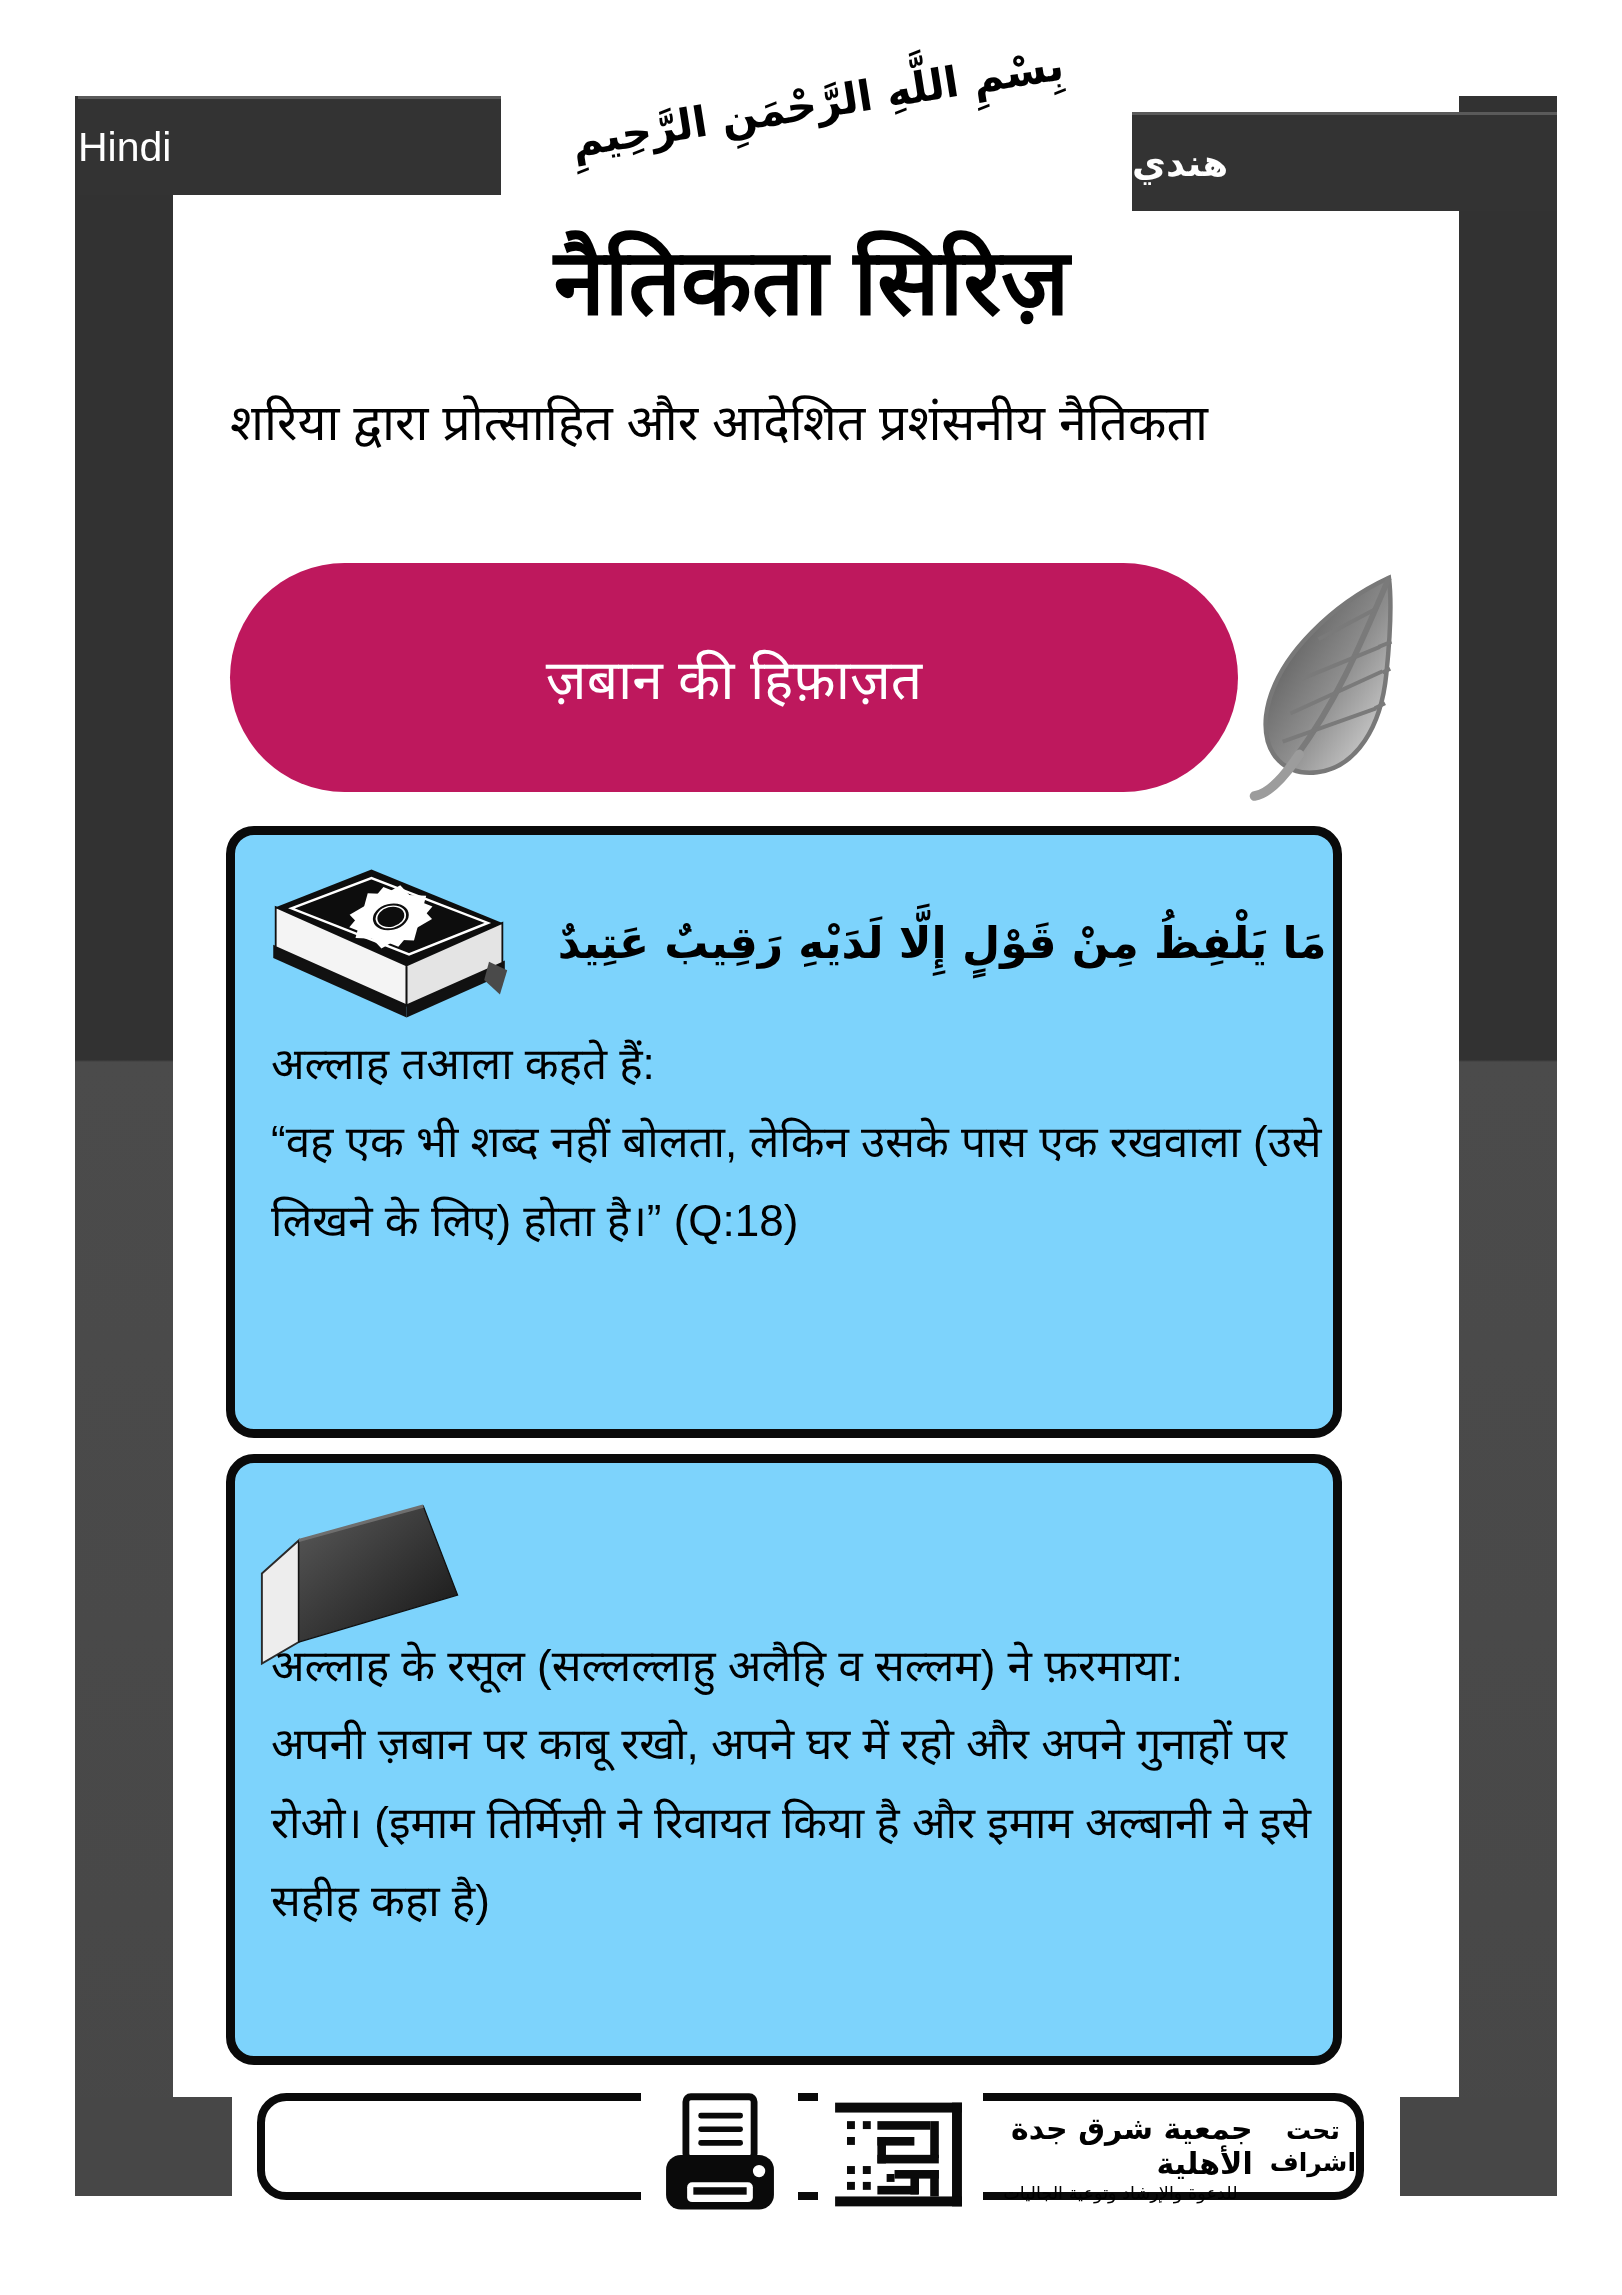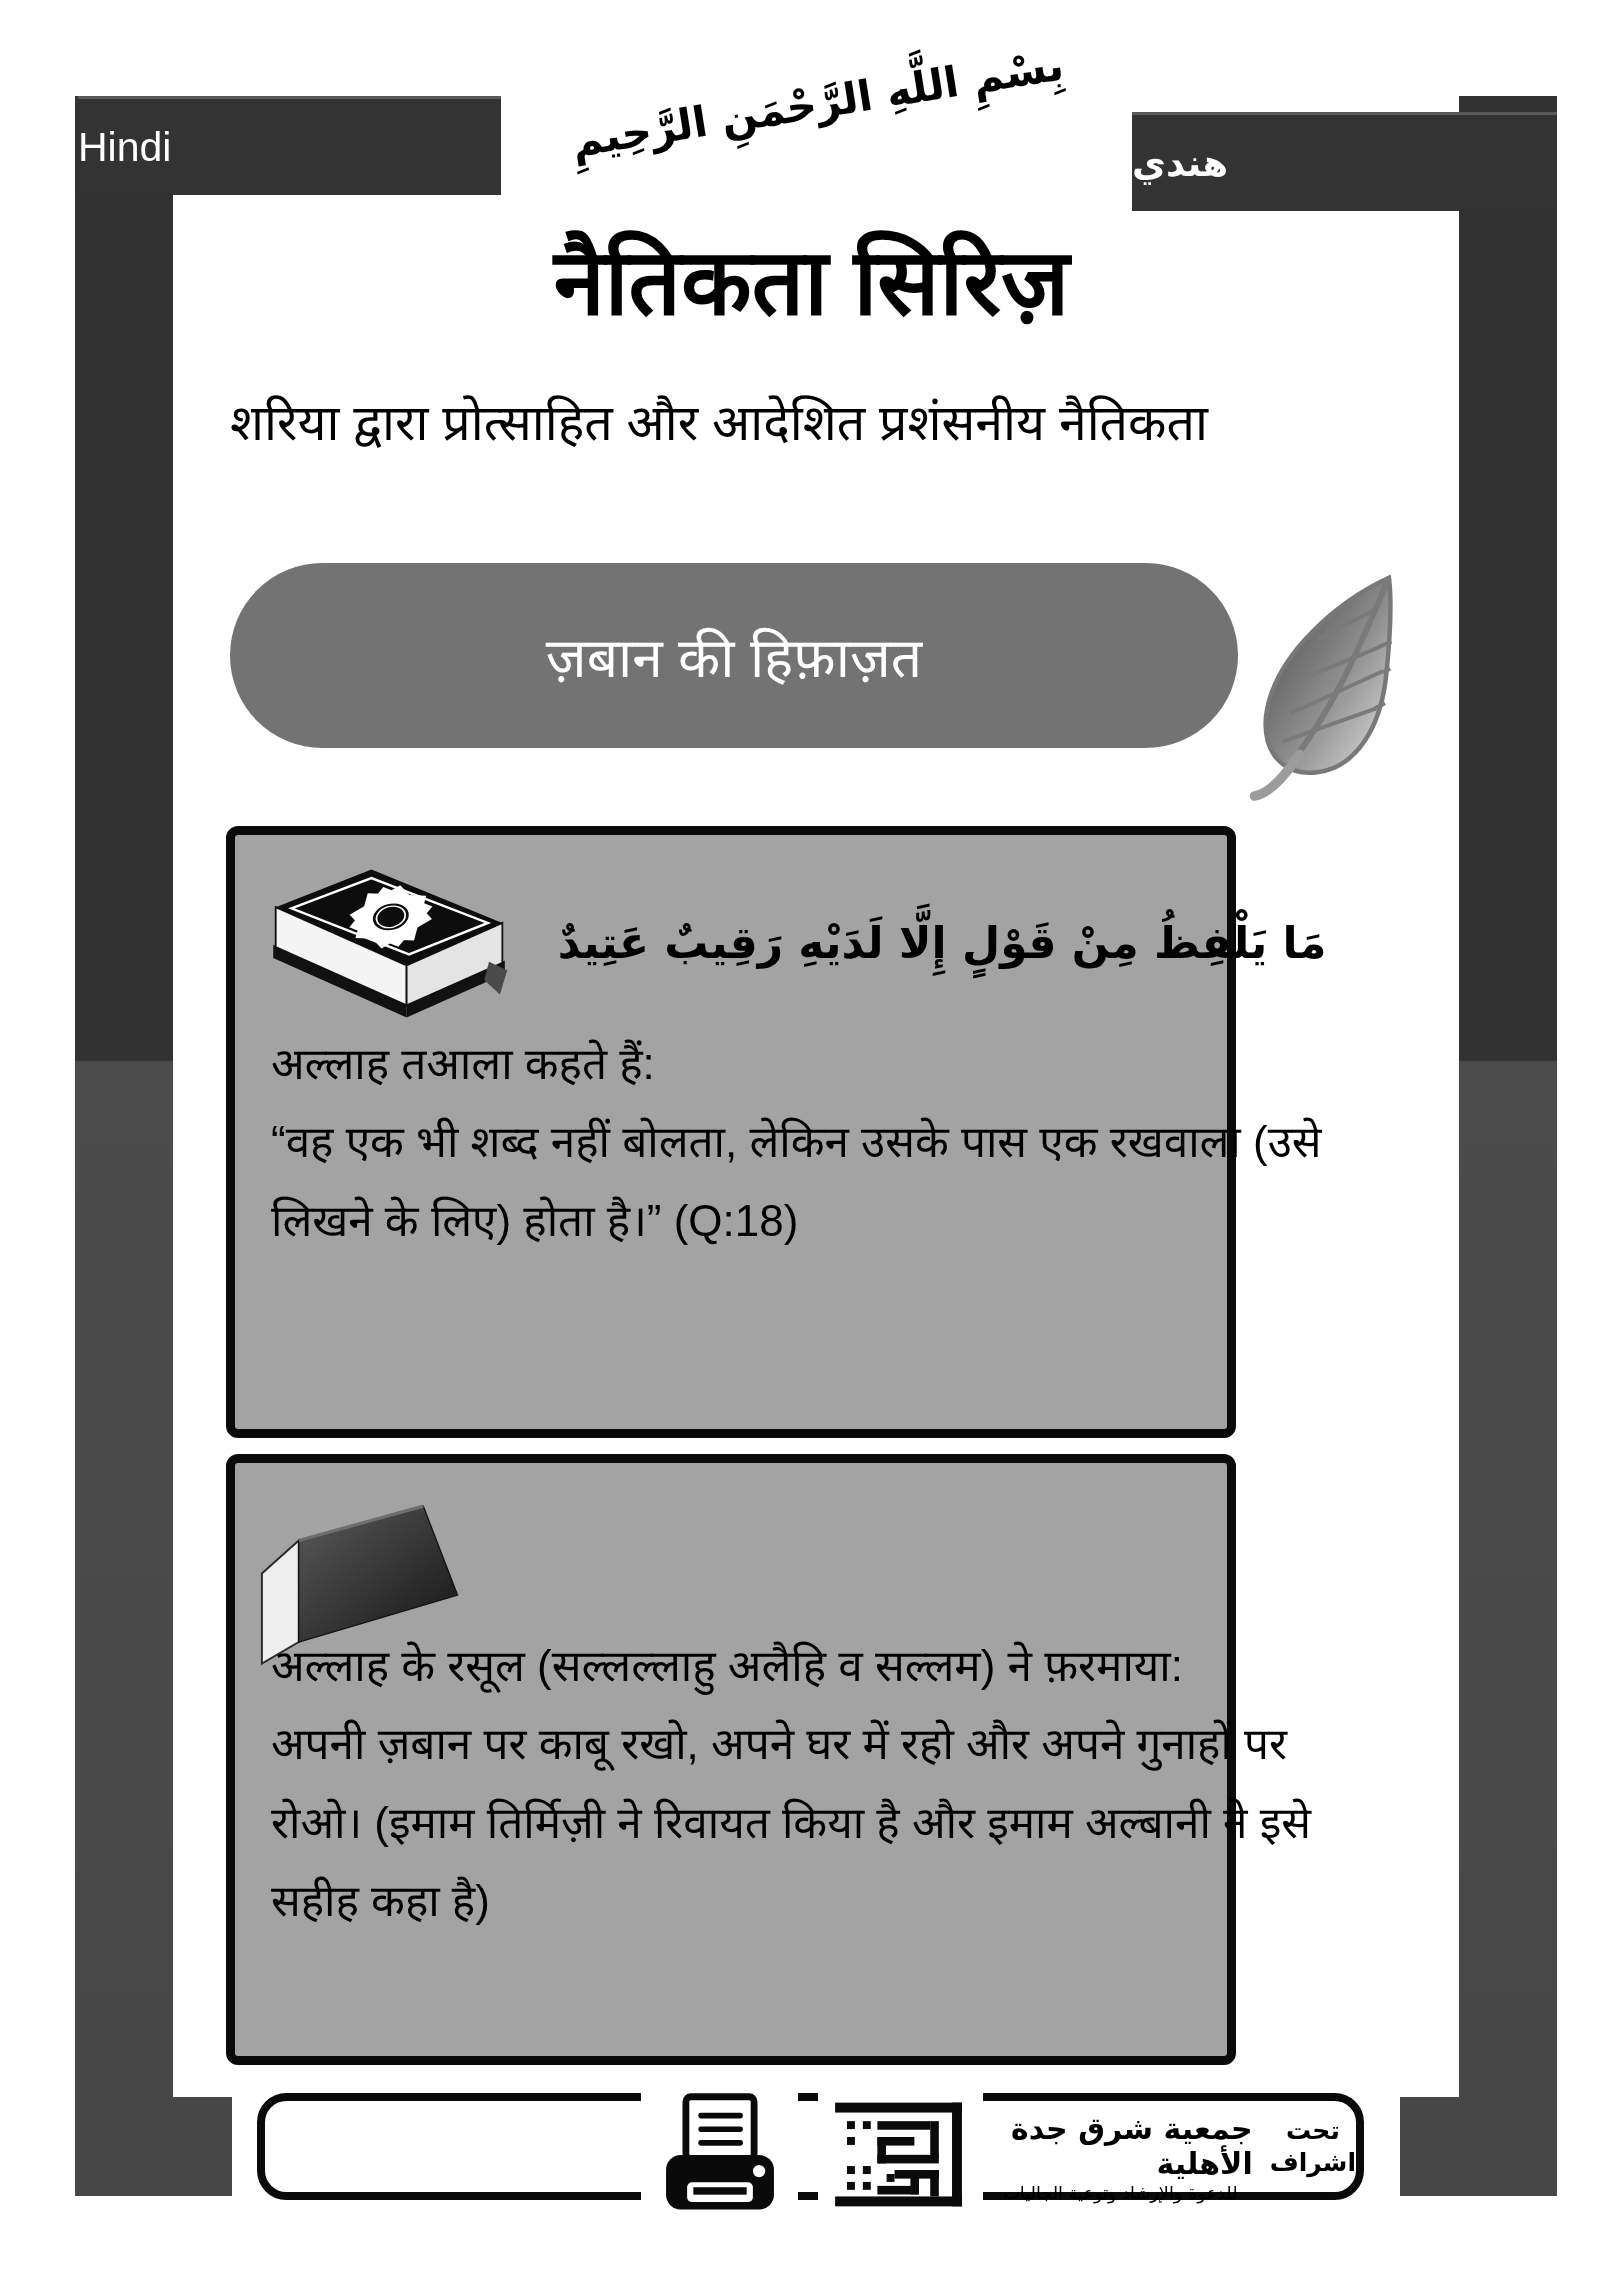--- a/index.html
+++ b/index.html
@@ -22,28 +22,28 @@
   
   #bismillah{position:absolute;left:510px;top:79px;width:615px;text-align:center;
              font-family:"DejaVu Sans",sans-serif;font-size:42px;font-weight:bold;
              transform:rotate(-9deg);direction:rtl;}
   #series-title{position:absolute;left:226px;top:216px;width:1171px;text-align:center;
                 font-size:92px;font-weight:bold;}
   #series-subtitle{position:absolute;left:230px;top:386px;width:1178px;
                    font-size:50px;line-height:1.5;}
 
   
-  #topic-pill{position:absolute;left:230px;top:563px;width:1008px;height:185px;background:#737373;
+  #topic-pill{position:absolute;left:230px;top:563px;width:1008px;height:229px;background:#be185d;
               border-radius:115px;display:flex;align-items:center;justify-content:center;
               color:#fff;font-size:55px;}
   #leaf{position:absolute;left:1243px;top:569px;width:160px;height:239px;}
 
   
-  .card{position:absolute;left:226px;width:1010px;background:#a3a3a3;border:9.8px solid #0a0a0a;
-        border-radius:12px;box-sizing:border-box;}
+  .card{position:absolute;left:226px;width:1116px;background:#7dd3fc;border:9.8px solid #0a0a0a;
+        border-radius:28px;box-sizing:border-box;}
   #quran-card{top:826px;height:612px;}
   #hadith-card{top:1454px;height:611px;}
   #quran-icon{position:absolute;left:19.6px;top:14.4px;width:262px;height:200px;}
   #verse{position:absolute;left:275px;top:9.8px;width:864px;height:196px;display:flex;
          align-items:center;justify-content:center;font-family:"DejaVu Sans",sans-serif;
          font-size:44px;font-weight:bold;direction:rtl;white-space:nowrap;}
   .card-text{position:absolute;left:36px;width:1099px;font-size:44px;line-height:1.78;}
   #quran-card .card-text{top:190px;}
   #hadith-card .card-text{top:164px;}
   #book-icon{position:absolute;left:18.3px;top:23px;width:216px;height:180px;}

